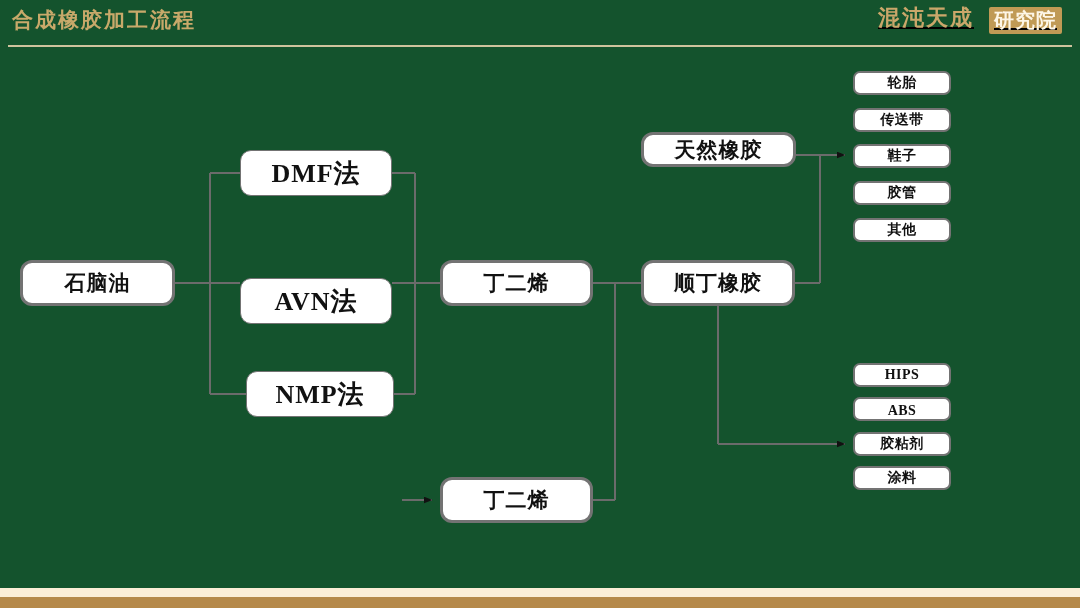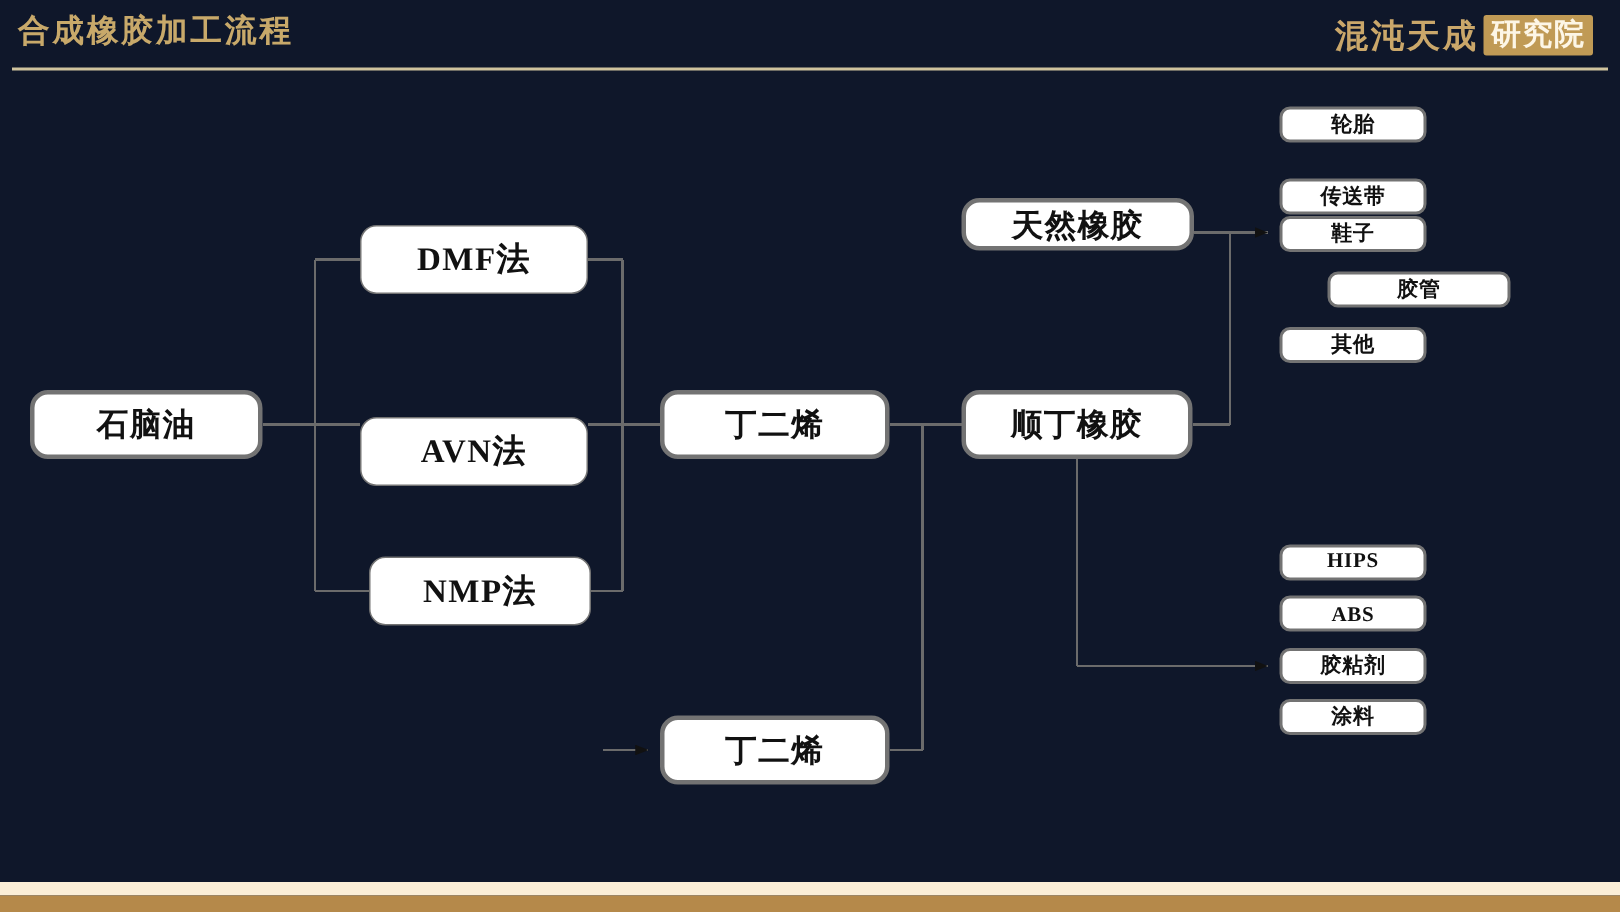--- a/index.html
+++ b/index.html
@@ -5,21 +5,21 @@
 <style>
   html, body {
     margin: 0;
     padding: 0;
     background: #ffffff;
   }
   #page {
     position: relative;
     width: 1080px;
     height: 608px;
-    background: #0f172a;
+    background: #14532d;
     overflow: hidden;
     font-family: "Liberation Serif", "DejaVu Serif", serif;
   }
 
   
   #header {
     position: absolute;
     left: 0; top: 0;
     width: 1080px;
     height: 48px;
@@ -43,23 +43,24 @@
     height: 2px;
     background: #cfc39d;
   }
 
   
   #logo {
     position: absolute;
     right: 18px;
     top: 7px;
     display: flex;
-    align-items: center;
-    gap: 3px;
+    align-items: flex-start;
+    gap: 15px;
     height: 33px;
+    text-decoration: underline;
   }
   .logo-seal {
     font-family: "Liberation Serif", "DejaVu Serif", serif;
     font-size: 22px;
     font-weight: 700;
     letter-spacing: 2px;
     color: #caa76a;
     line-height: 1;
   }
   .logo-badge {
@@ -117,21 +118,21 @@
     color: #111111;
     white-space: nowrap;
     letter-spacing: 1px;
   }
   .node.main {
     font-size: 21px;
     border-width: 3px;
     border-radius: 12px;
   }
   .node.method {
-    font-size: 22px;
+    font-size: 26px;
   }
   .node.product {
     font-size: 14px;
     border-width: 2.5px;
     border-radius: 7px;
     letter-spacing: 0.5px;
   }
 </style>
 </head>
 <body>
@@ -214,27 +215,27 @@
     </div>
 
 
     <div class="node main" style="left:440px; top:429px; width:153px; height:46px;">
       <span>丁二烯</span>
     </div>
 
     <div class="node product" style="left:853px; top:23px; width:98px; height:24px;">
       <span>轮胎</span>
     </div>
-    <div class="node product" style="left:853px; top:60px; width:98px; height:24px;margin-top:11px;">
+    <div class="node product" style="left:853px; top:60px; width:98px; height:24px;">
       <span>传送带</span>
     </div>
     <div class="node product" style="left:853px; top:96px; width:98px; height:24px;">
       <span>鞋子</span>
     </div>
-    <div class="node product" style="left:853px; top:133px; width:122px; height:24px;margin-left:32px;">
+    <div class="node product" style="left:853px; top:133px; width:98px; height:24px;">
       <span>胶管</span>
     </div>
     <div class="node product" style="left:853px; top:170px; width:98px; height:24px;">
       <span>其他</span>
     </div>
 
     <div class="node product" style="left:853px; top:315px; width:98px; height:24px;">
       <span>HIPS</span>
     </div>
     <div class="node product" style="left:853px; top:349px; width:98px; height:24px;align-items:flex-end;">

